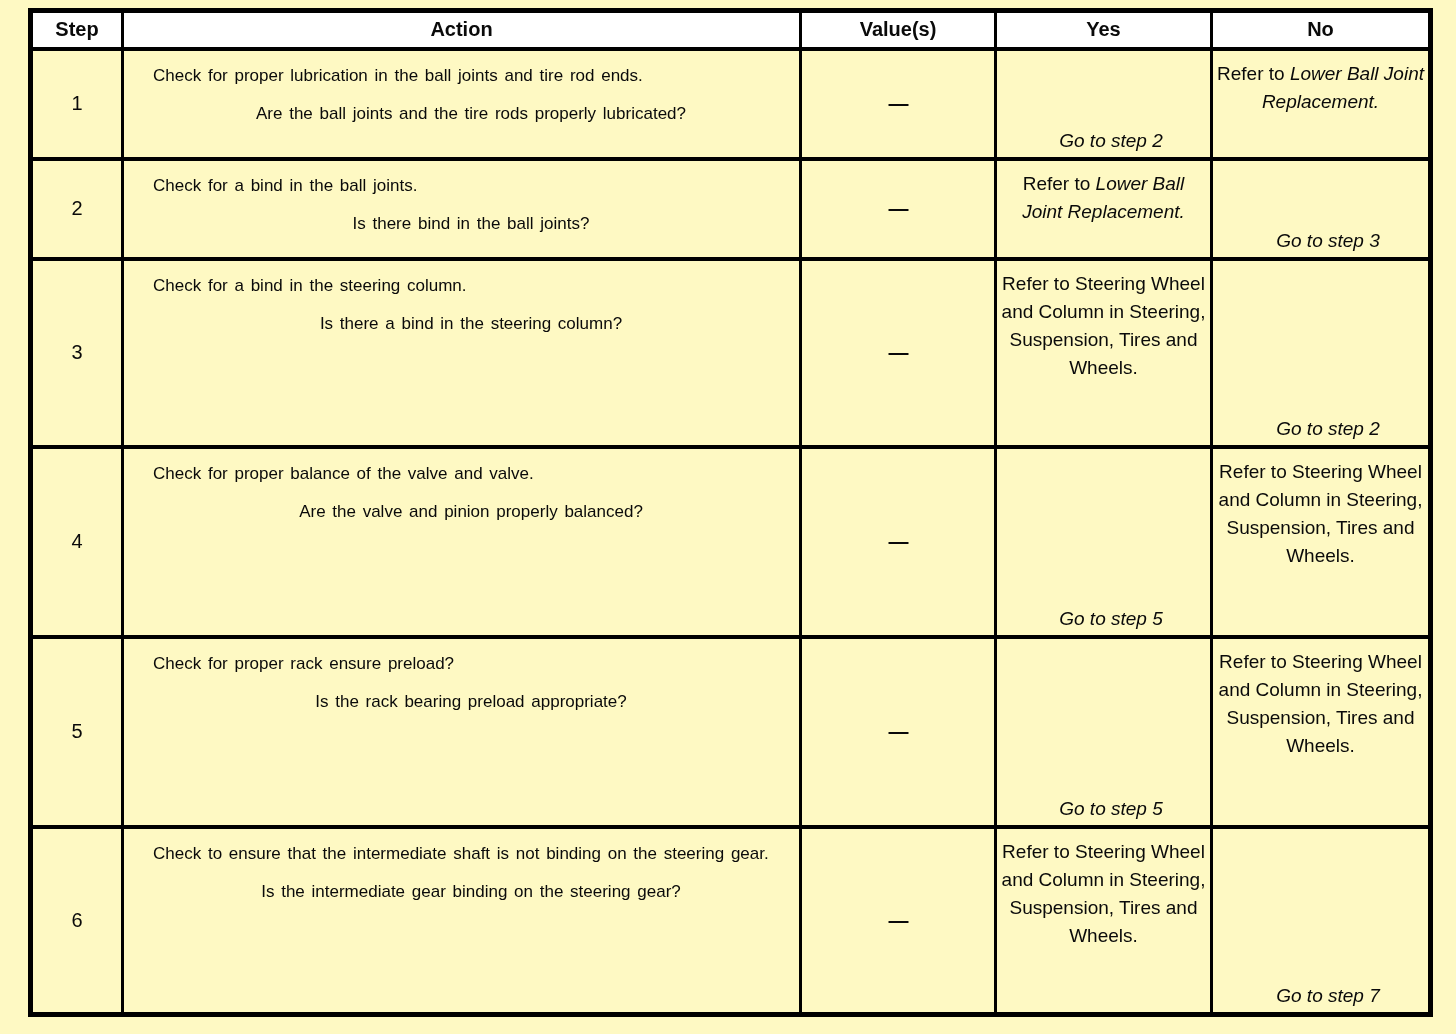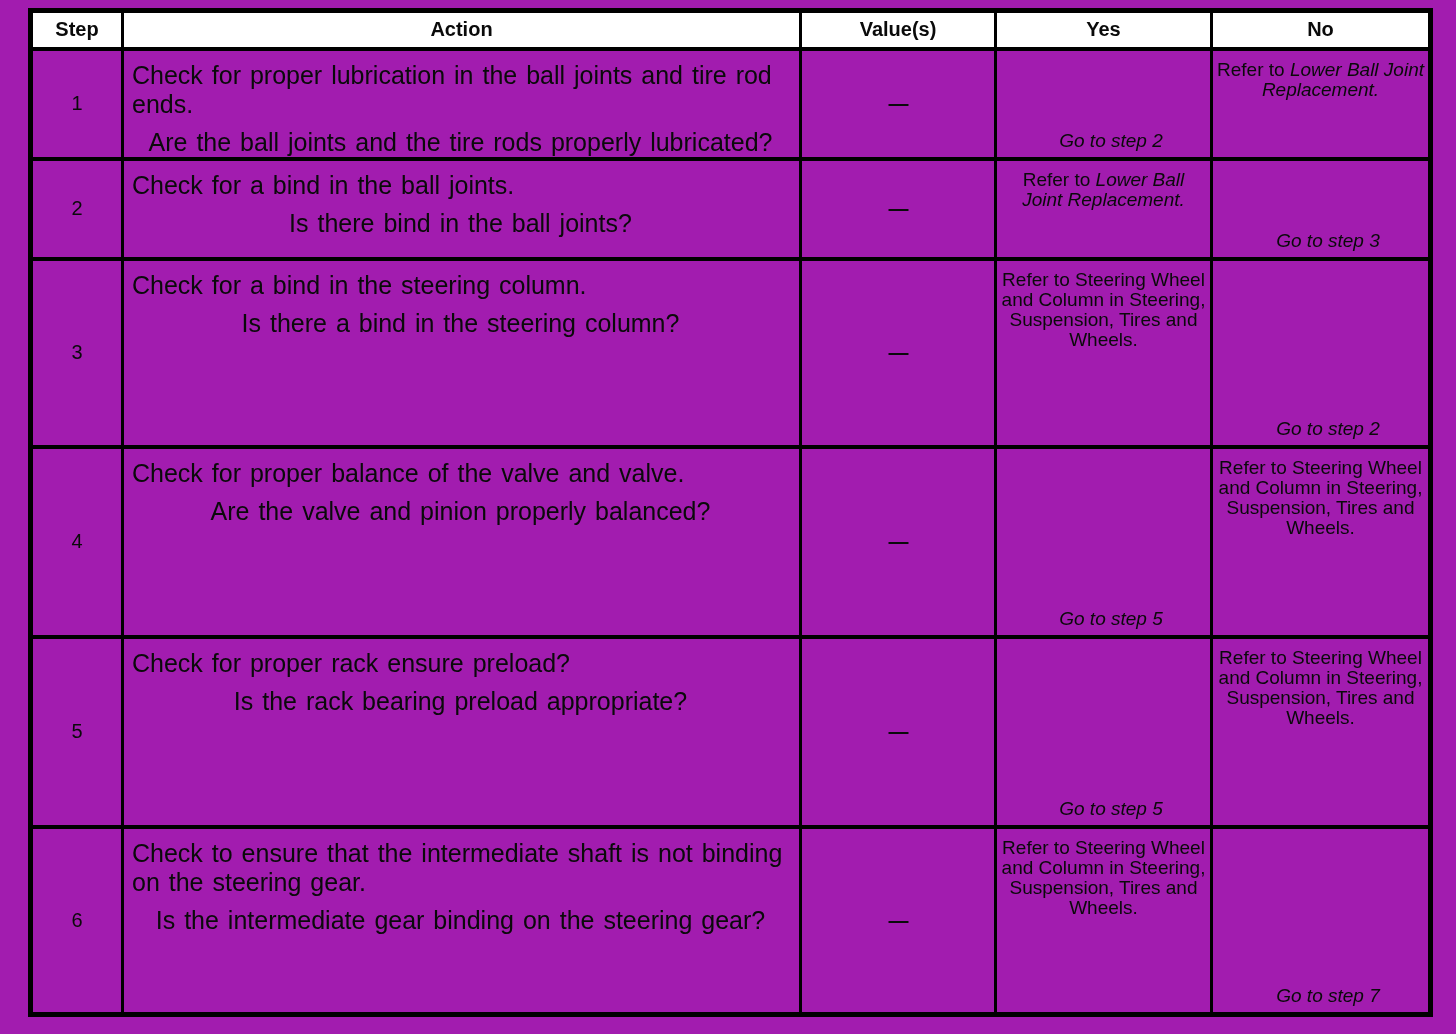--- a/index.html
+++ b/index.html
@@ -6,21 +6,21 @@
     margin: 0;
     padding: 0;
     background: #ffffff;
     font-family: "Liberation Sans", sans-serif;
     color: #0a0a0a;
     -webkit-font-smoothing: antialiased;
   }
   .page {
     width: 1456px;
     height: 1034px;
-    background: #a21caf;
+    background: #fef9c3;
     box-sizing: border-box;
     padding: 8px 28px 0 28px;
   }
   table.diag {
     border-collapse: collapse;
     table-layout: fixed;
     width: 1400px;
     border: 5px solid #000;
   }
   table.diag td, table.diag th {
@@ -50,42 +50,43 @@
   td.step {
     text-align: center;
     vertical-align: middle;
     font-size: 20px;
   }
   td.action {
     vertical-align: top;
     text-align: left;
   }
   td.action .para {
-    font-size: 25px;
+    font-size: 17px;
     line-height: 29px;
     padding: 0 10px 0 8px;
     word-spacing: 2px;
+    margin-left: 21px;
   }
   td.action .para.first { margin-top: 10px; }
   td.action .para.second { margin-top: 9px; text-align: center; }
   td.value {
     text-align: center;
     vertical-align: middle;
     font-size: 20px;
     font-weight: bold;
     letter-spacing: -1px;
   }
   td.choice {
     vertical-align: top;
     position: relative;
     text-align: center;
     font-size: 19px;
   }
   td.choice .refer {
-    line-height: 20px;
+    line-height: 28px;
     padding: 9px 4px 0 4px;
   }
   td.choice .goto {
     position: absolute;
     left: 15px;
     right: 0;
     bottom: 5px;
     font-style: italic;
     font-size: 19px;
   }

